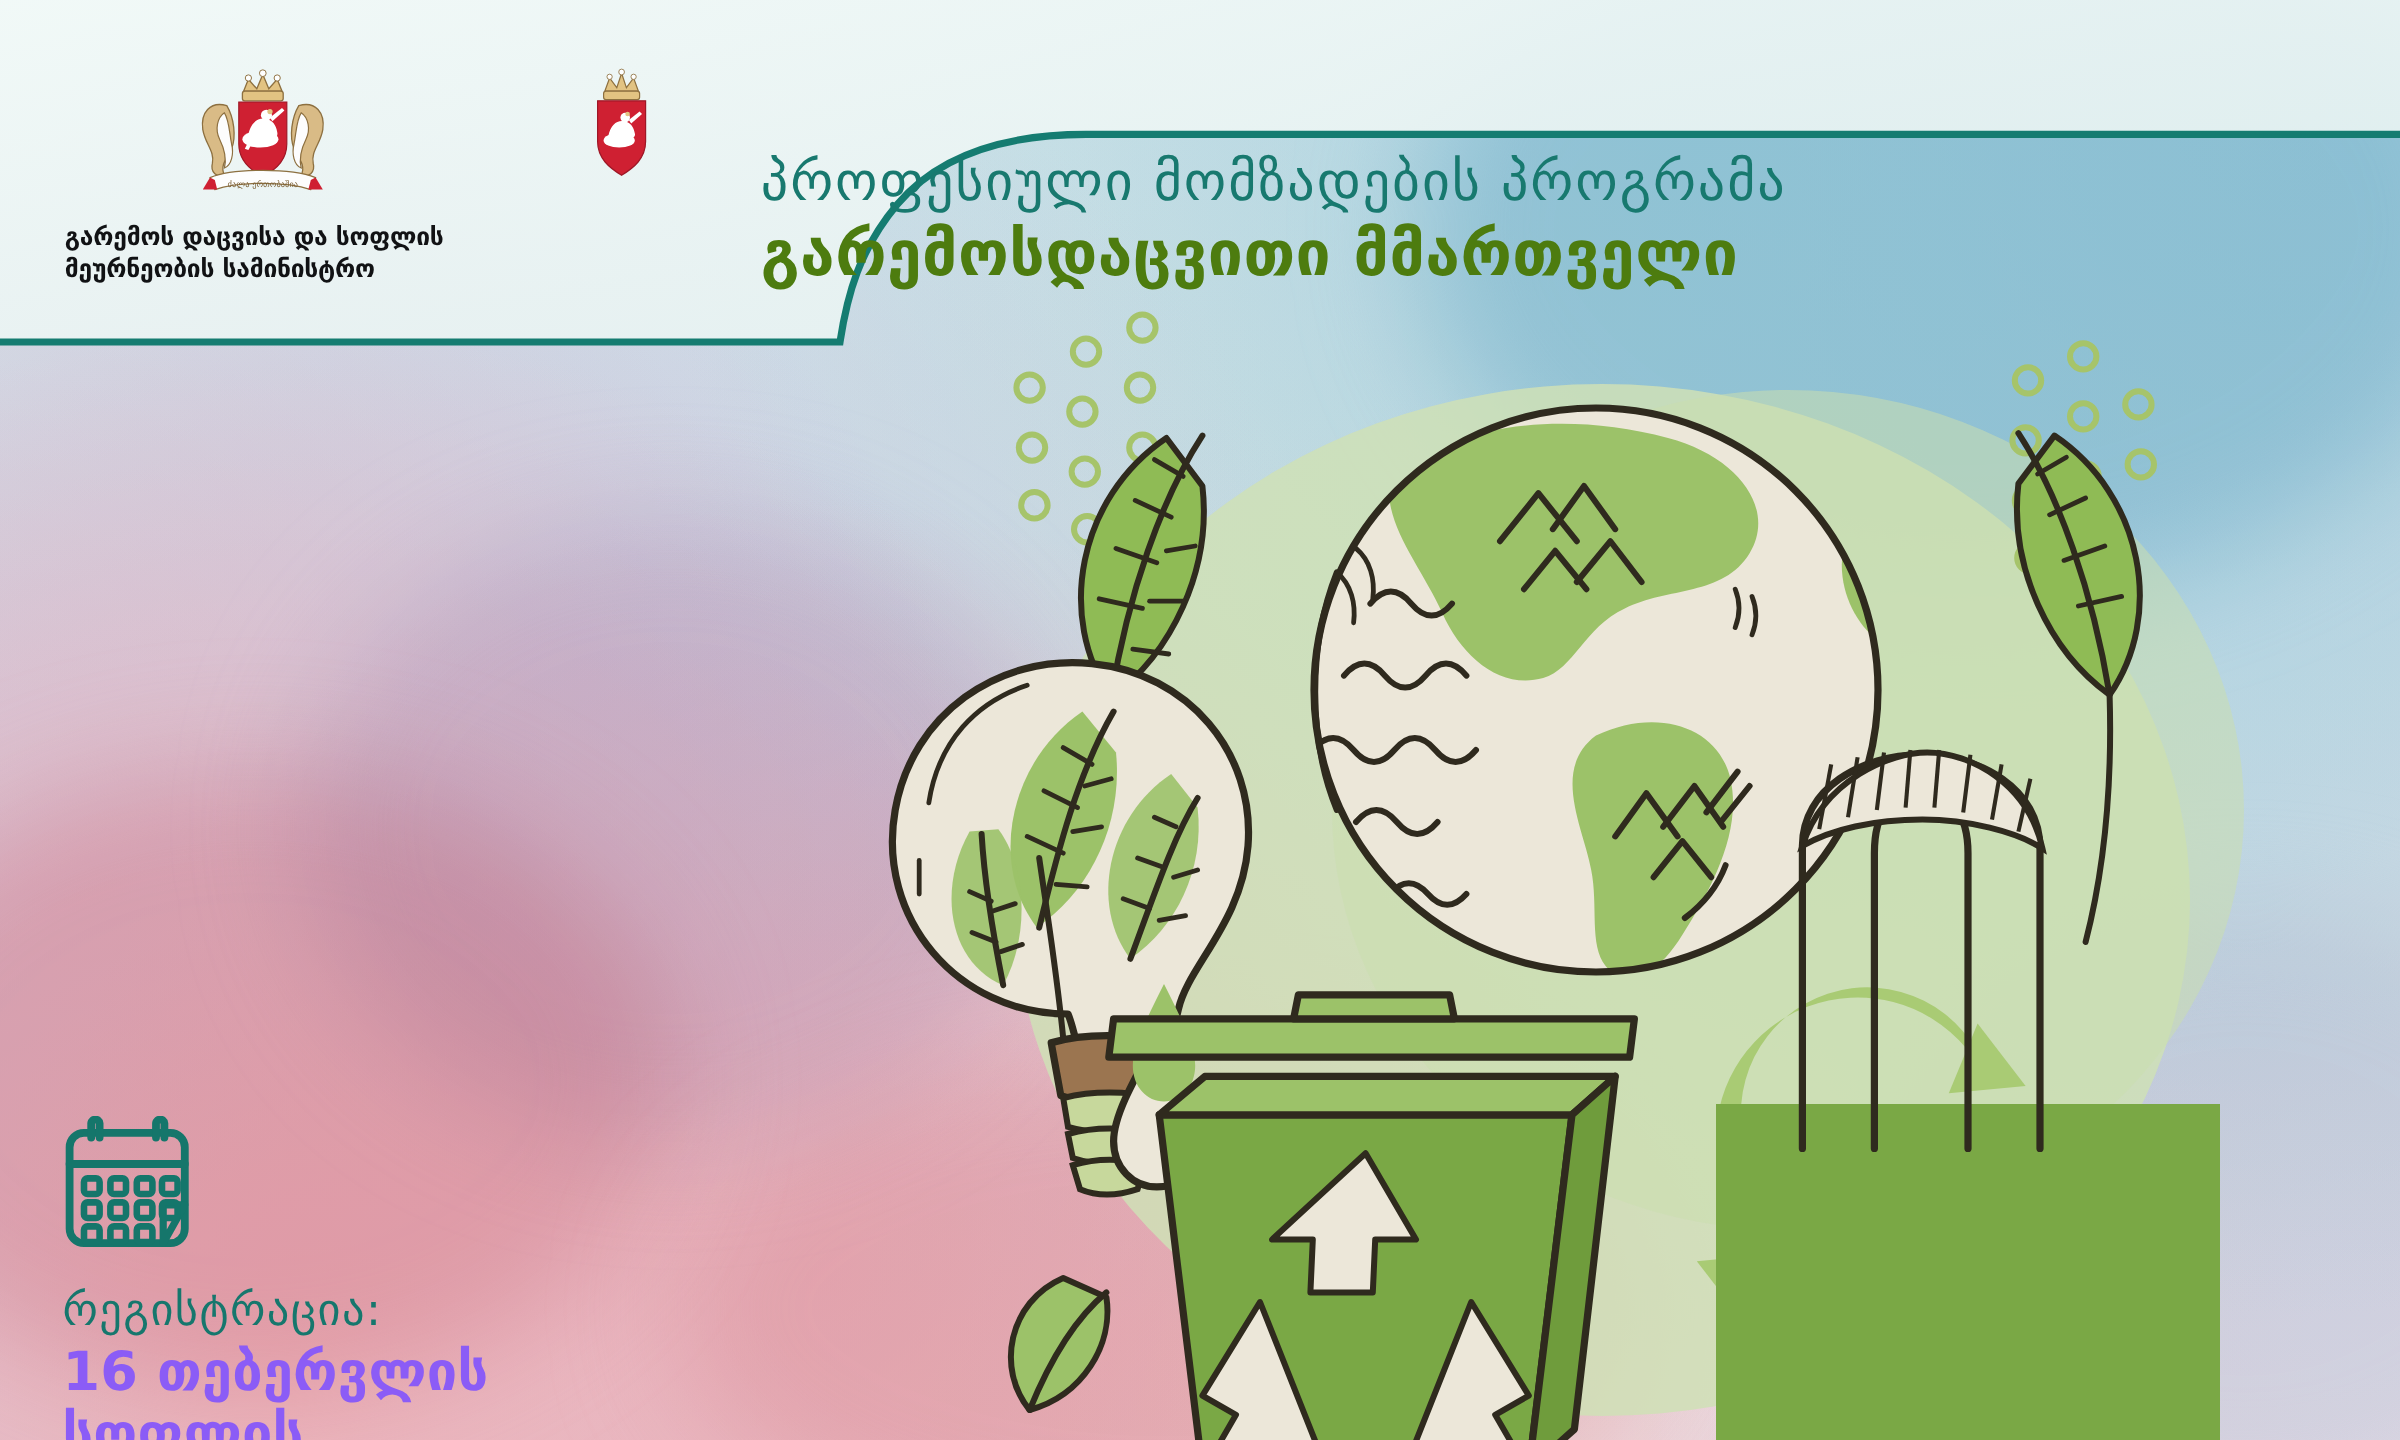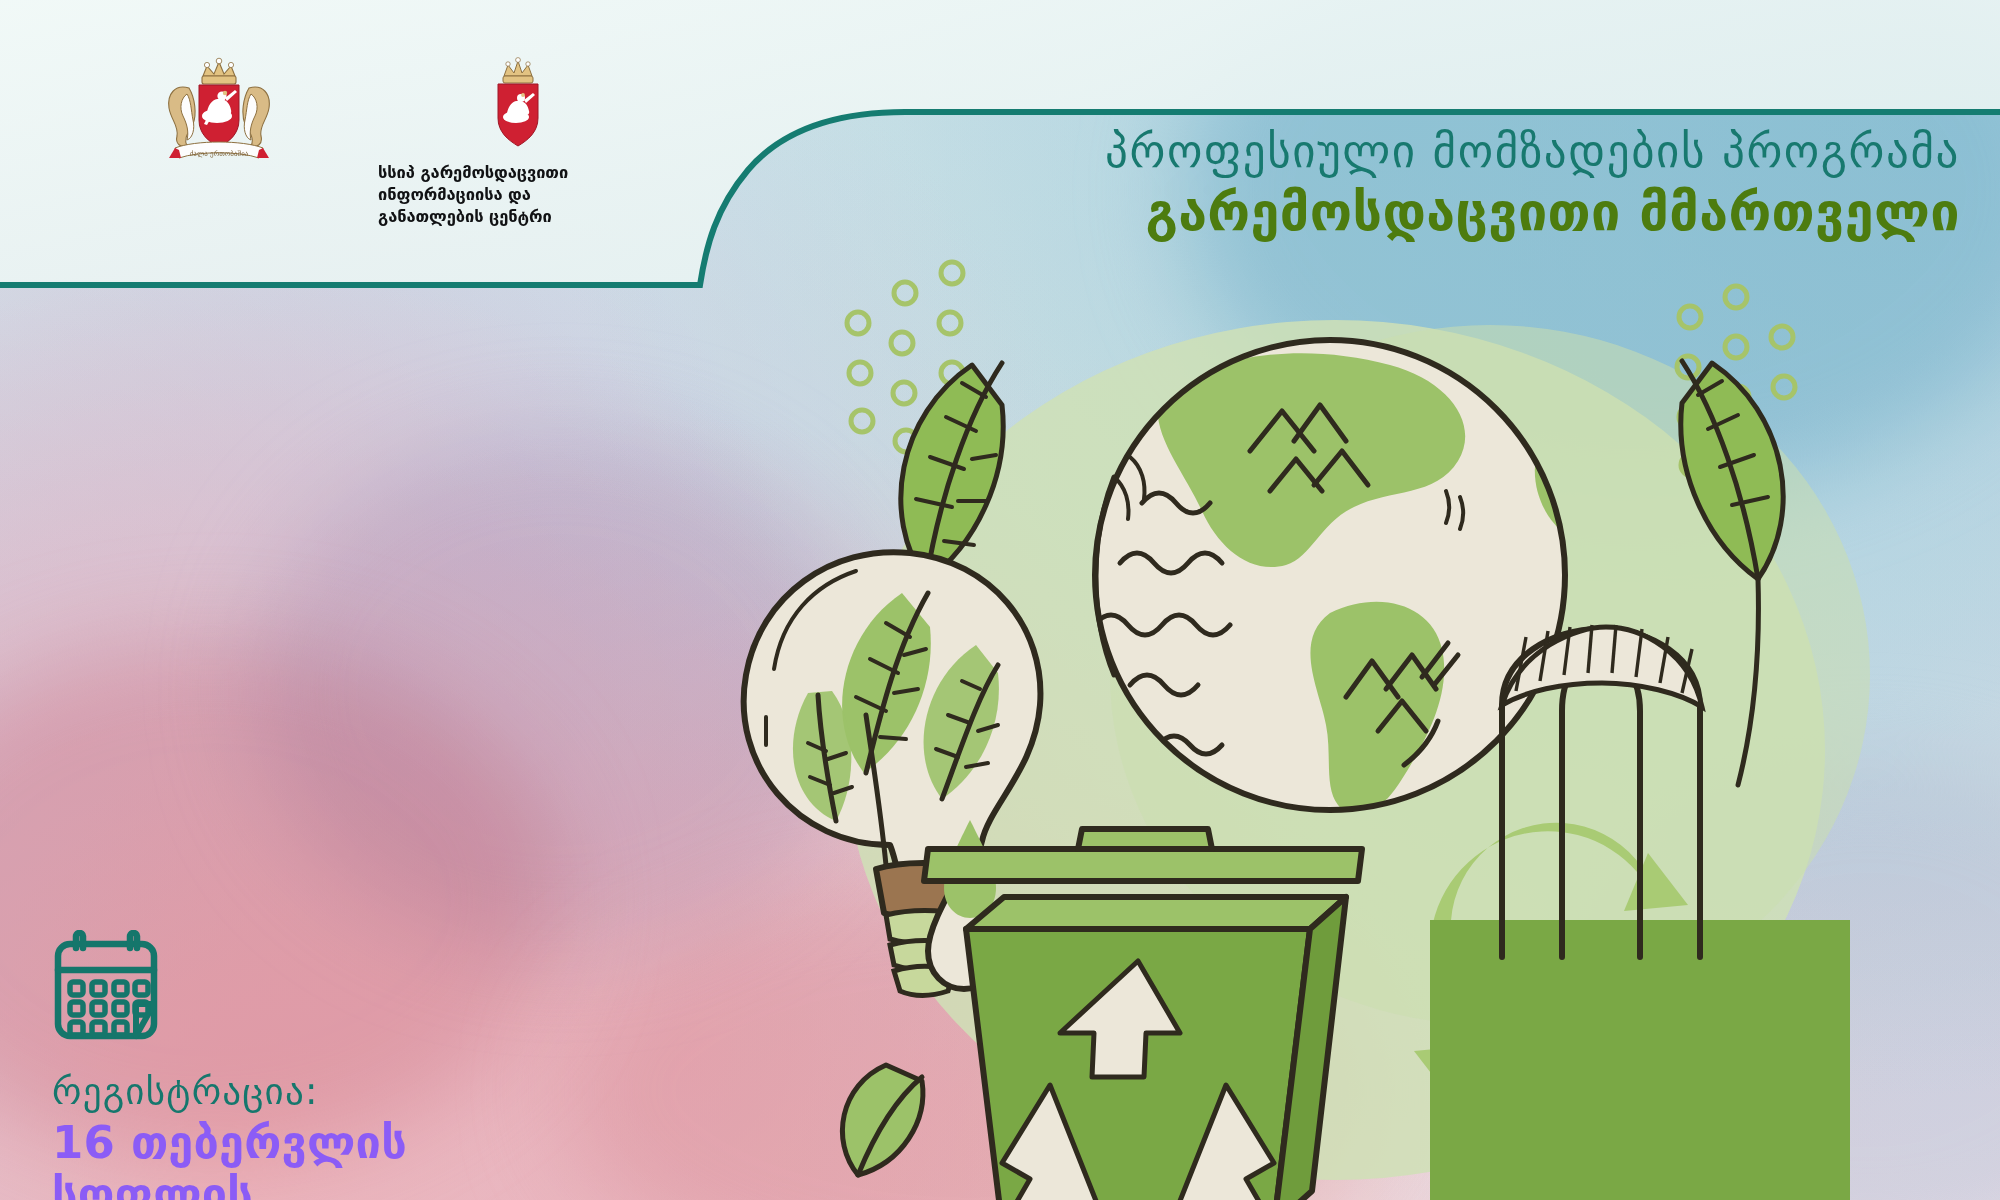--- a/index.html
+++ b/index.html
@@ -37,21 +37,21 @@
   .logo-block.ministry{left:38px;width:330px;margin-left:16px;}
   .logo-block.center{left:378px;width:280px;}
   .crest{display:block;margin:0 auto;}
   .logo-text{
     margin-top:12px;color:#111214;font-weight:700;
     font-family:"DejaVu Sans","Liberation Sans",sans-serif;
   }
   .logo-block.ministry .logo-text{font-size:20.5px;line-height:1.30;letter-spacing:-.2px;}
   .logo-block.center .logo-text{font-size:16.5px;line-height:1.32;letter-spacing:-.1px;}
 
-  .title-wrap{position:absolute;right:40px;top:128px;width:1340px;text-align:right;}
+  .title-wrap{position:absolute;right:26px;top:128px;width:1340px;}
   .title-line1{
     color:#18796f;font-size:45px;line-height:1.08;font-weight:400;letter-spacing:1.6px;
     white-space:nowrap;
   }
   .title-line2{
     color:#4d7c0f;font-size:52px;line-height:1.12;font-weight:800;letter-spacing:.4px;
     margin-top:6px;white-space:nowrap;
   }
 
   
@@ -138,20 +138,24 @@
         </g>
         <circle cx="66" cy="39" r="2.2" fill="#e2c382"></circle>
 
         <g>
           <path d="M16,94 C36,86 84,86 104,94 L100,104 C80,97 40,97 20,104 Z" fill="#fdfdfd" stroke="#8d7040" stroke-width="1"></path>
           <path d="M16,94 L10,104 L22,104 L20,96 Z" fill="#cf2032"></path>
           <path d="M104,94 L110,104 L98,104 L100,96 Z" fill="#cf2032"></path>
         </g>
         <text x="60" y="102" font-size="7" fill="#7a5e34" text-anchor="middle" font-family="'DejaVu Sans',sans-serif">ძალა ერთობაშია</text>
       </svg>
+      <div class="logo-text">
+        <div>გარემოს დაცვისა და სოფლის</div>
+        <div>მეურნეობის სამინისტრო</div>
+      </div>
     </div>
 
     <div class="logo-block center">
       <svg class="crest" width="68" height="96" viewBox="0 0 68 96" aria-hidden="true">
         <g>
           <path d="M20,22 L24,11 L30,19 L34,7 L38,19 L44,11 L48,22 Z" fill="#e2c382" stroke="#8d7040" stroke-width="1"></path>
           <rect x="19" y="22" width="30" height="7" rx="2" fill="#e2c382" stroke="#8d7040" stroke-width="1"></rect>
           <circle cx="24" cy="10" r="2.2" fill="#fff" stroke="#8d7040" stroke-width=".7"></circle>
           <circle cx="34" cy="6" r="2.4" fill="#fff" stroke="#8d7040" stroke-width=".7"></circle>
           <circle cx="44" cy="10" r="2.2" fill="#fff" stroke="#8d7040" stroke-width=".7"></circle>
@@ -159,25 +163,20 @@
         <path d="M14,30 H54 V64 C54,78 44,86 34,92 C24,86 14,78 14,64 Z" fill="#cf2032" stroke="#9e1726" stroke-width="1"></path>
         <g fill="#ffffff">
           <ellipse cx="32" cy="63" rx="13" ry="6"></ellipse>
           <path d="M23,59 C25,50 30,46 36,47 C42,48 44,52 45,57
                    C46,60 43,62 40,60 C37,58 34,58 30,60 C27,62 23,62 23,59 Z"></path>
           <circle cx="37" cy="44" r="4"></circle>
           <path d="M40,46 L49,39 L51,41 L42,49 Z"></path>
         </g>
         <circle cx="39" cy="41" r="1.9" fill="#e2c382"></circle>
       </svg>
-      <div class="logo-text">
-        <div>სსიპ გარემოსდაცვითი</div>
-        <div>ინფორმაციისა და</div>
-        <div>განათლების ცენტრი</div>
-      </div>
     </div>
   </div>
 
   <div class="title-wrap">
     <div class="title-line1">პროფესიული მომზადების პროგრამა</div>
     <div class="title-line2">გარემოსდაცვითი მმართველი</div>
   </div>
 
   <div class="illustration">
     <svg viewBox="0 0 1310 955" aria-hidden="true">

